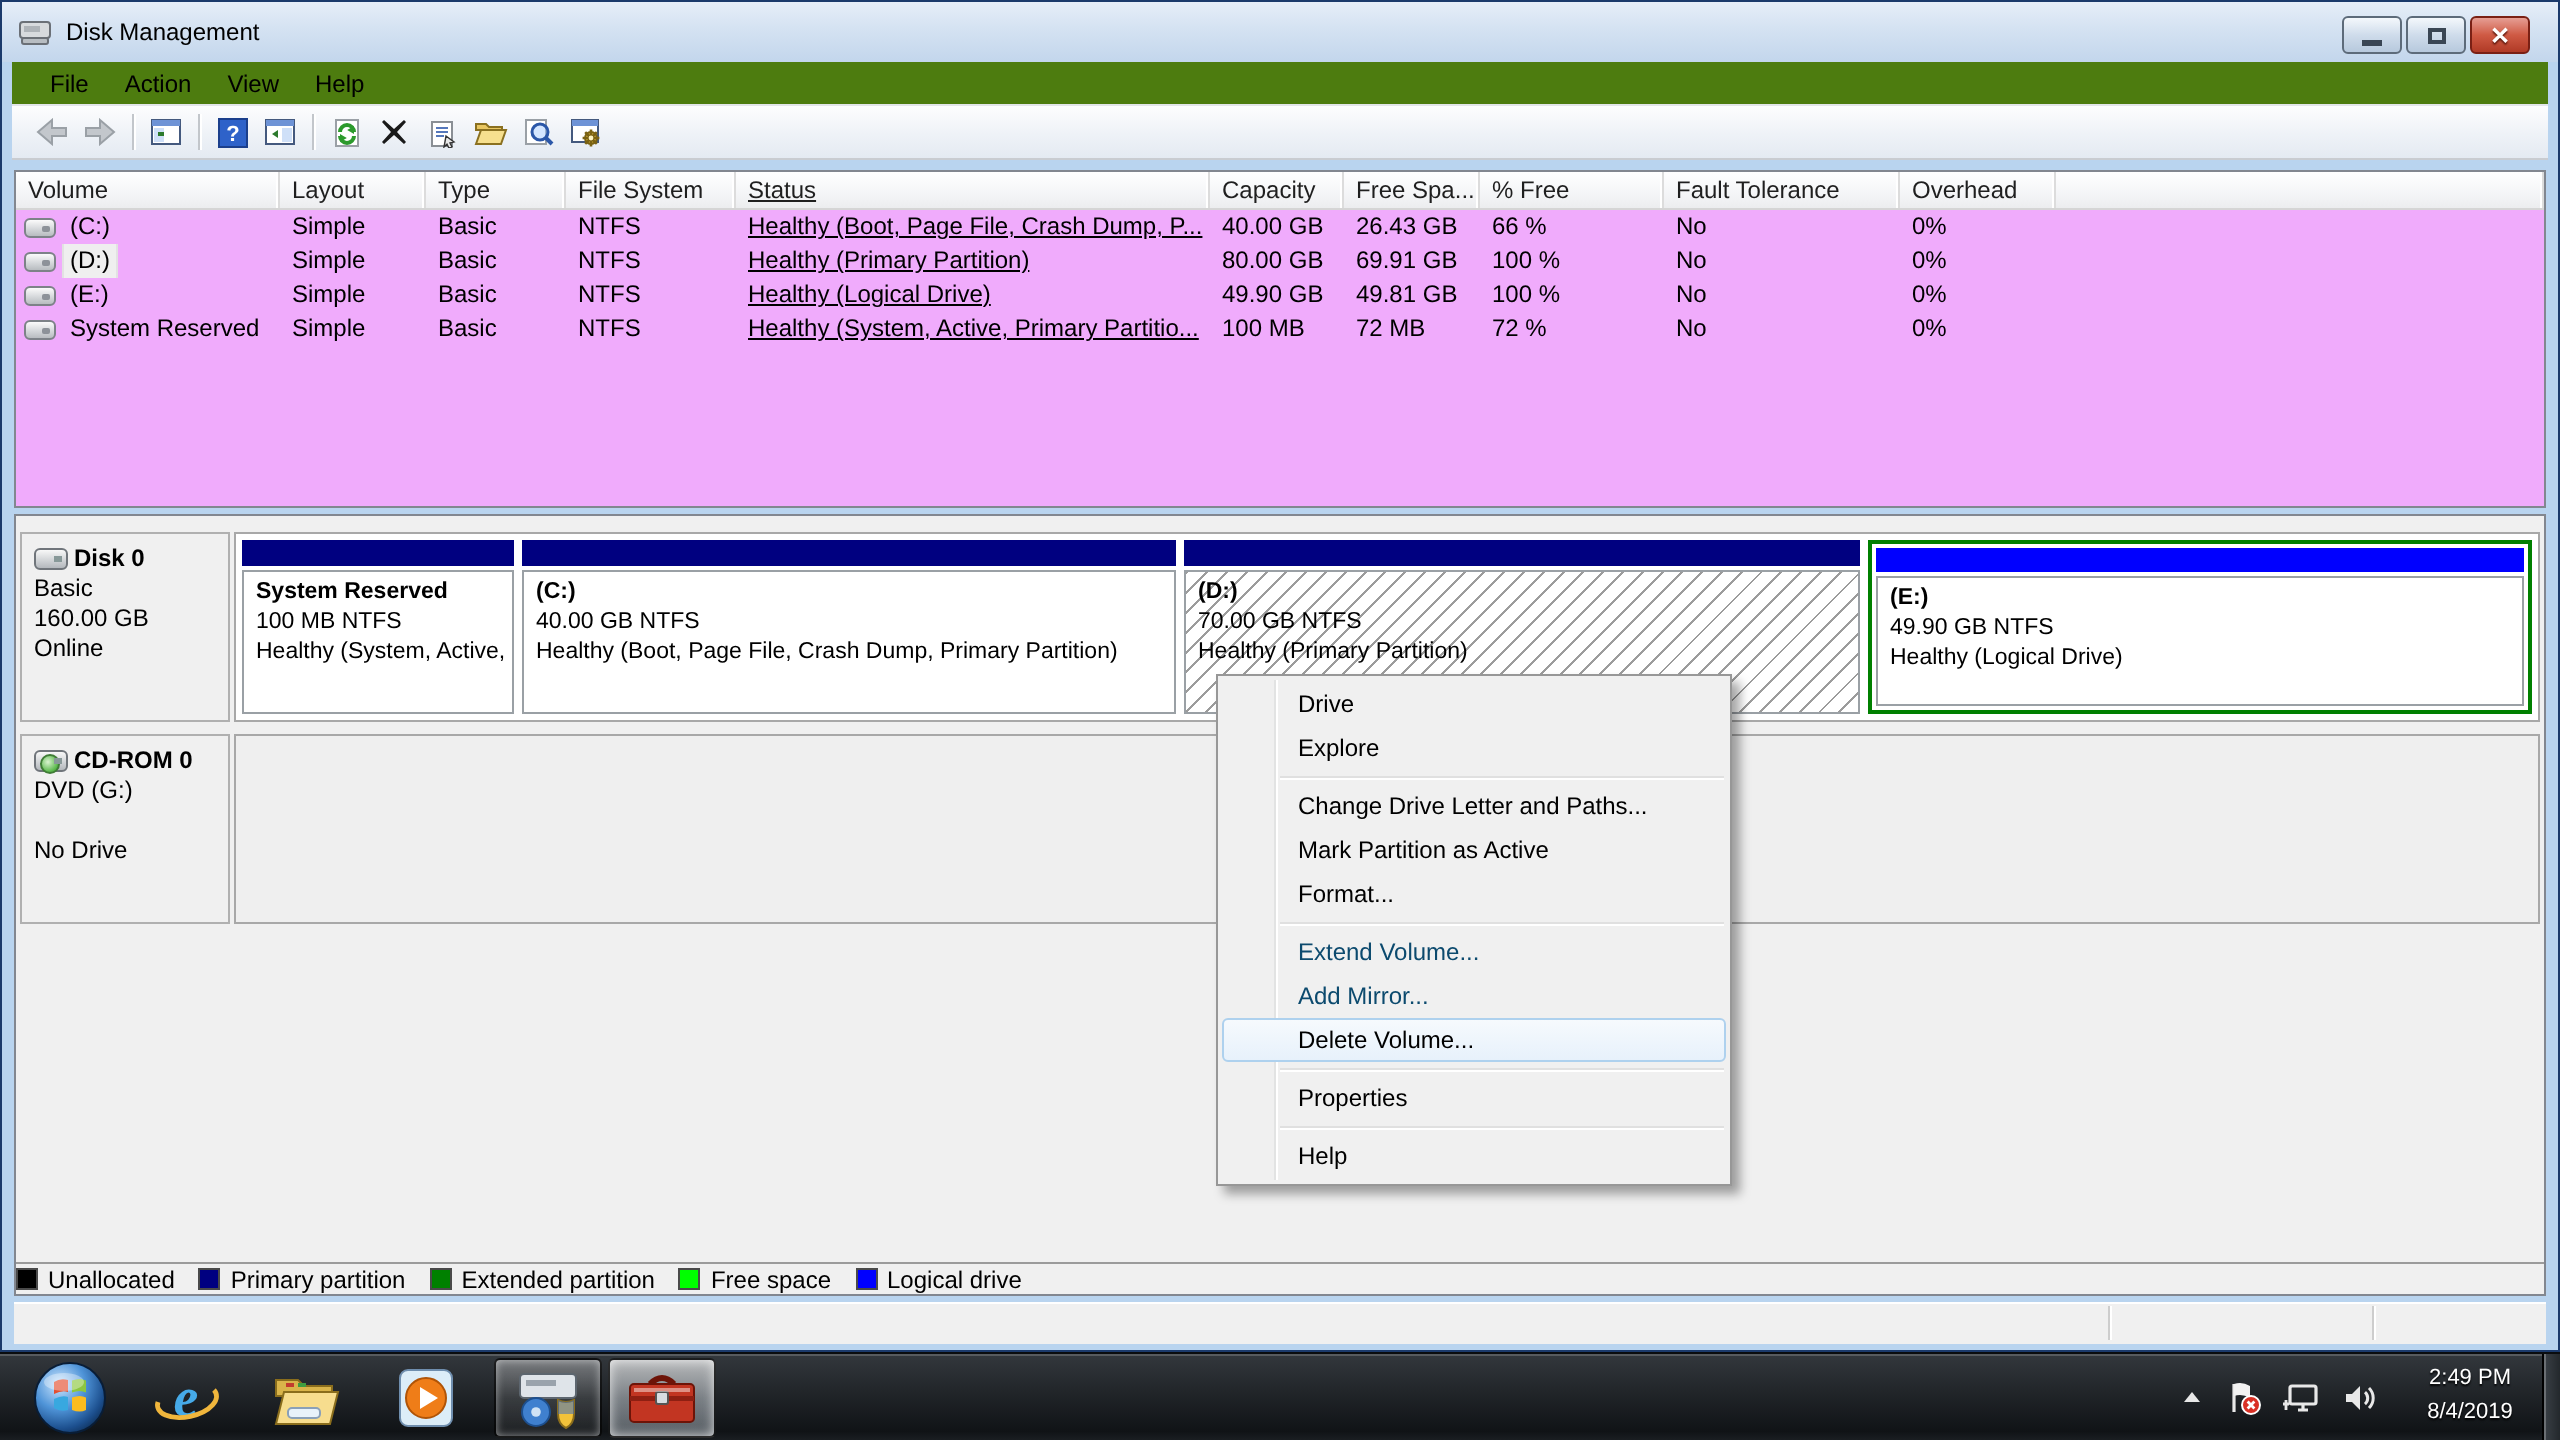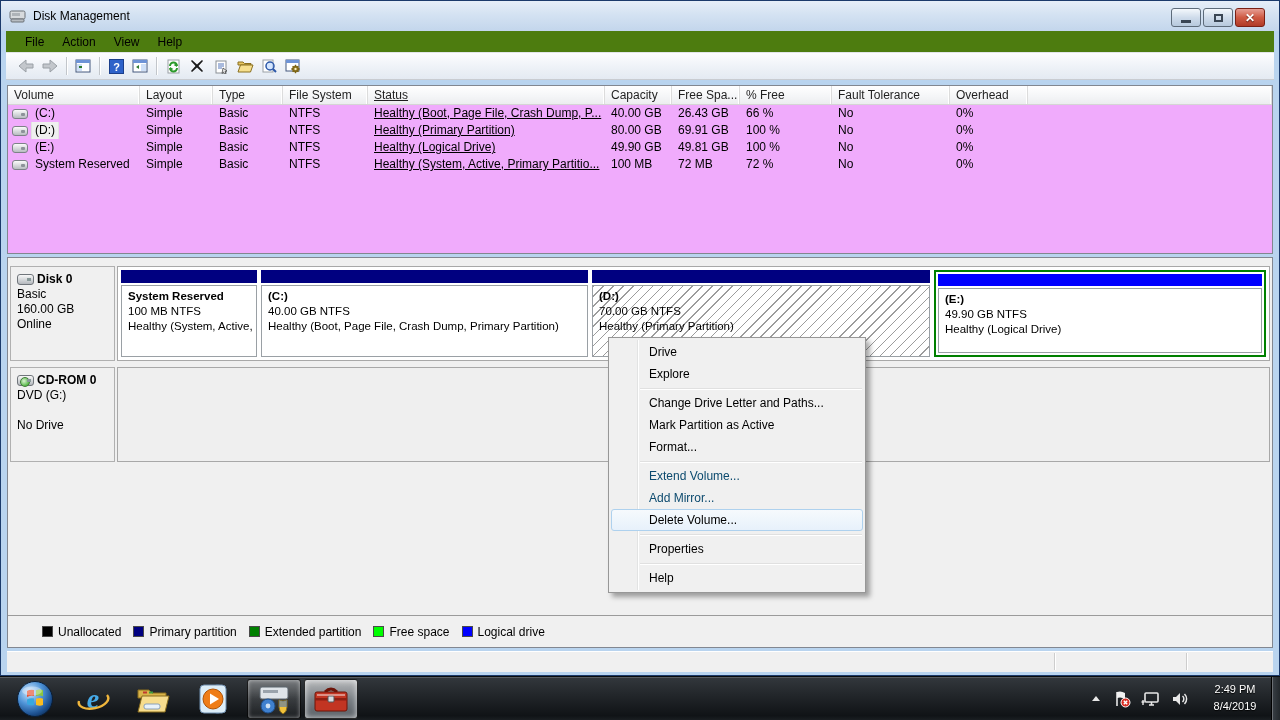--- a/index.html
+++ b/index.html
@@ -76,23 +76,23 @@
   .part-block.hatched .part-body {
     background-color:#fff;
     background-image:repeating-linear-gradient(135deg, #9c9c9c 0 1px, transparent 1px 7px); }
   .part-block.logical { border:2px solid #008000; background:#fff; padding:2px; }
   .part-block.logical .part-strip { background:#0000ff; height:12px; }
   .part-block.logical .part-body { position:absolute; left:2px; right:2px; top:16px; bottom:2px; }
   .cdrom-empty { position:absolute; left:107px; right:0; top:0; height:95px;
     background:#efefef; border:1px solid #a8a8a8; }
 
   
-  #legend { position:absolute; left:0; right:0; bottom:0; height:32px;
+  #legend { position:absolute; left:0; right:0; bottom:0; height:16px;
     border-top:1px solid #9b9b9b; background:#f0f0f0;
-    display:flex; align-items:center; padding-left:34px; font-size:12px; }
+    display:flex; align-items:center; font-size:12px; }
   .lg-item { display:flex; align-items:center; margin-right:12px; }
   .lg-sq { width:11px; height:11px; border:1px solid #4a4a4a; margin-right:5px; }
 
   
   #statusbar { position:absolute; left:6px; right:6px; top:650px; height:21px;
     background:#f0f0f0; box-shadow:inset 0 1px 0 #fff; }
   .sb-div { position:absolute; top:2px; bottom:2px; width:1px; background:#cdcdcd; box-shadow:1px 0 0 #fff; }
 
   
   #context-menu { position:absolute; left:608px; top:337px; width:258px;

